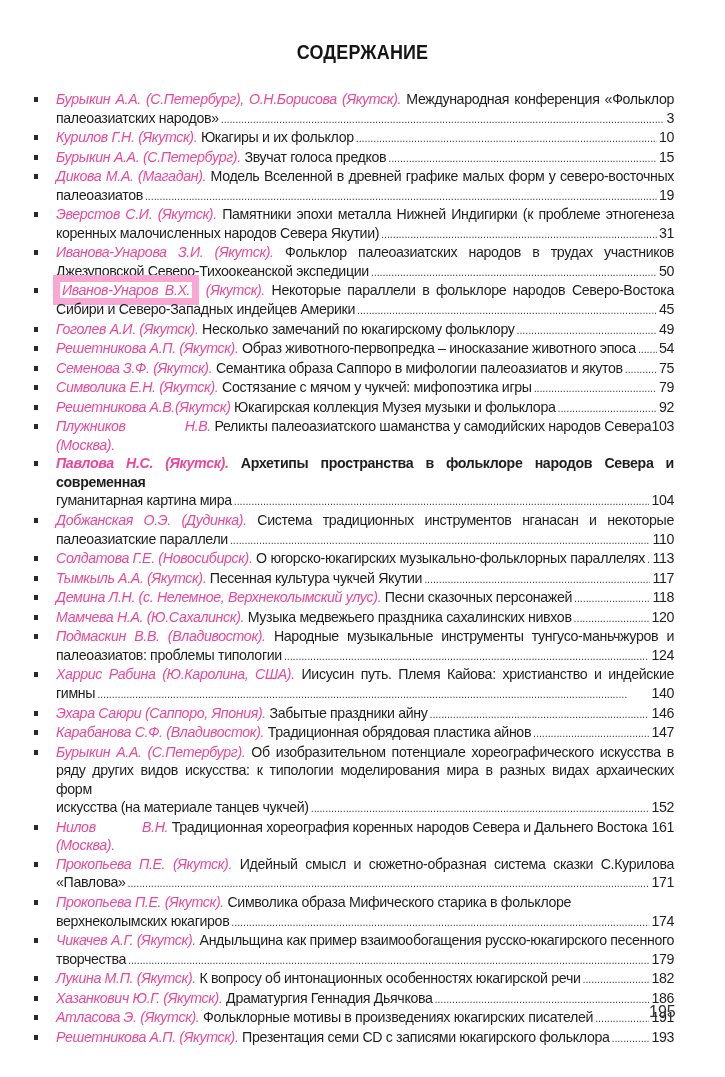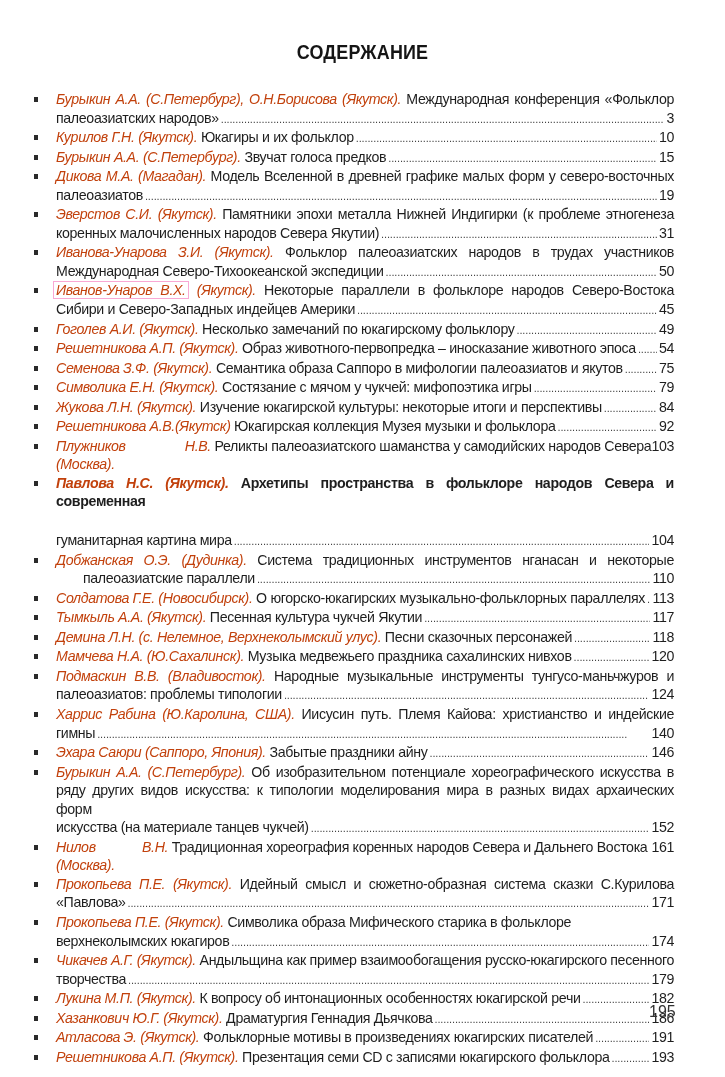--- a/index.html
+++ b/index.html
@@ -5,22 +5,22 @@
   html, body { margin:0; padding:0; background:#ffffff; }
   body { width:725px; height:1077px; position:relative; overflow:hidden;
          font-family:"Liberation Sans", sans-serif; color:#1e1e1e; }
   .page-title { position:absolute; top:41px; left:0; width:725px; text-align:center;
                 font-size:19.5px; font-weight:bold; letter-spacing:0.2px; color:#151515;
                 transform:scaleX(0.92); }
   .toc { position:absolute; top:90px; left:34px; width:640px; margin:0; padding:0; list-style:none; }
   .toc li { position:relative; padding-left:22px; font-size:14.2px; line-height:18.55px;
             text-align:justify; letter-spacing:-0.35px; }
   .toc li .bullet { position:absolute; left:0; top:7px; width:4px; height:5px; background:#2a2a2a; }
-  .toc li .author { font-style:italic; color:#c2410c; }
-  .toc li .author.boxed { border:1px solid #f9a8d4; padding:0 2px; margin-left:-3px; }
+  .toc li .author { font-style:italic; color:#ec4899; }
+  .toc li .author.boxed { border:7px solid #f9a8d4; padding:0 2px; margin-left:-3px; }
   .toc li .last-line { display:flex; align-items:baseline; }
   .toc li .dots { flex:1; overflow:hidden; white-space:nowrap; margin:0 2px; color:#444;
                   font-size:11px; letter-spacing:0.6px; }
   .toc li .dots::before { content:". . . . . . . . . . . . . . . . . . . . . . . . . . . . . . . . . . . . . . . . . . . . . . . . . . . . . . . . . . . . . . . . . . . . . . . . . . . . . . . . . . . . . . . . . . . . . . . . . . . . . . . . . . . . . . . . . . . . . . . . . . . . . . . . . . . . . . . . . . . . . . . . . . . . . . . . . . . . . . . . . . . . . . . . . . . . . . . . . . . . . ."; letter-spacing:-1.6px; }
   .toc li .page { white-space:nowrap; }
   .page-number { position:absolute; top:1003px; left:649px; font-size:16px; color:#333; }
 </style>
 </head>
 <body>
 
@@ -69,21 +69,21 @@
       <div class="last-line">
         <span style="white-space: pre;">коренных малочисленных народов Севера Якутии)</span>
         <span class="dots"></span>
         <span class="page">31</span>
       </div>
     </li>
     <li>
       <span class="bullet"></span>
       <div style="text-align-last: justify;"><span class="author">Иванова-Унарова З.И. (Якутск).</span><span> Фольклор палеоазиатских народов в трудах участников</span></div>
       <div class="last-line">
-        <span style="white-space: pre;">Международная Северо-Тихоокеанской экспедиции</span>
+        <span style="white-space: pre;">Джезуповской Северо-Тихоокеанской экспедиции</span>
         <span class="dots"></span>
         <span class="page">50</span>
       </div>
     </li>
     <li>
       <span class="bullet"></span>
       <div style="text-align-last: justify;"><span class="author boxed">Иванов-Унаров В.Х.</span><span class="author"> (Якутск).</span><span> Некоторые параллели в фольклоре народов Северо-Востока</span></div>
       <div class="last-line">
         <span style="white-space: pre;">Сибири и Северо-Западных индейцев Америки</span>
         <span class="dots"></span>
@@ -117,29 +117,20 @@
         <span class="page">75</span>
       </div>
     </li>
     <li>
       <span class="bullet"></span>
       <div class="last-line">
         <span class="author">Символика Е.Н. (Якутск).</span>
         <span style="white-space: pre;"> Состязание с мячом у чукчей: мифопоэтика игры</span>
         <span class="dots"></span>
         <span class="page">79</span>
-      </div>
-    </li>
-    <li>
-      <span class="bullet"></span>
-      <div class="last-line">
-        <span class="author">Жукова Л.Н. (Якутск).</span>
-        <span style="white-space: pre;"> Изучение юкагирской культуры: некоторые итоги и перспективы</span>
-        <span class="dots"></span>
-        <span class="page">84</span>
       </div>
     </li>
     <li>
       <span class="bullet"></span>
       <div class="last-line">
         <span class="author">Решетникова А.В.(Якутск)</span>
         <span style="white-space: pre;"> Юкагирская коллекция Музея музыки и фольклора</span>
         <span class="dots"></span>
         <span class="page">92</span>
       </div>
@@ -150,30 +141,30 @@
         <span class="author">Плужников Н.В. (Москва).</span>
         <span style="white-space: pre;"> Реликты палеоазиатского шаманства у самодийских народов Севера</span>
         <span style="flex: 1 1 0%;"></span>
         <span class="page">103</span>
       </div>
     </li>
     <li>
       <span class="bullet"></span>
       <div style="text-align-last: justify; font-weight: bold;"><span class="author">Павлова Н.С. (Якутск).</span><span> Архетипы пространства в фольклоре народов Севера и современная</span></div>
       <div class="last-line">
-        <span style="white-space: pre; margin-top: 20px;">гуманитарная картина мира</span>
+        <span style="white-space: pre;">гуманитарная картина мира</span>
         <span class="dots"></span>
         <span class="page">104</span>
       </div>
     </li>
     <li>
       <span class="bullet"></span>
       <div style="text-align-last: justify;"><span class="author">Добжанская О.Э. (Дудинка).</span><span> Система традиционных инструментов нганасан и некоторые</span></div>
       <div class="last-line">
-        <span style="white-space: pre; margin-left: 27px;">палеоазиатские параллели</span>
+        <span style="white-space: pre;">палеоазиатские параллели</span>
         <span class="dots"></span>
         <span class="page">110</span>
       </div>
     </li>
     <li>
       <span class="bullet"></span>
       <div class="last-line">
         <span class="author">Солдатова Г.Е. (Новосибирск).</span>
         <span style="white-space: pre;"> О югорско-юкагирских музыкально-фольклорных параллелях</span>
         <span class="dots"></span>
@@ -225,20 +216,29 @@
         <span class="page">140</span>
       </div>
     </li>
     <li>
       <span class="bullet"></span>
       <div class="last-line">
         <span class="author">Эхара Саюри (Саппоро, Япония).</span>
         <span style="white-space: pre;"> Забытые праздники айну</span>
         <span class="dots"></span>
         <span class="page">146</span>
+      </div>
+    </li>
+    <li>
+      <span class="bullet"></span>
+      <div class="last-line">
+        <span class="author">Карабанова С.Ф. (Владивосток).</span>
+        <span style="white-space: pre;"> Традиционная обрядовая пластика айнов</span>
+        <span class="dots"></span>
+        <span class="page">147</span>
       </div>
     </li>
     <li>
       <span class="bullet"></span>
       <div style="text-align-last: justify;"><span class="author">Бурыкин А.А. (С.Петербург).</span><span> Об изобразительном потенциале хореографического искусства в ряду других видов искусства: к типологии моделирования мира в разных видах архаических форм</span></div>
       <div class="last-line">
         <span style="white-space: pre;">искусства (на материале танцев чукчей)</span>
         <span class="dots"></span>
         <span class="page">152</span>
       </div>

